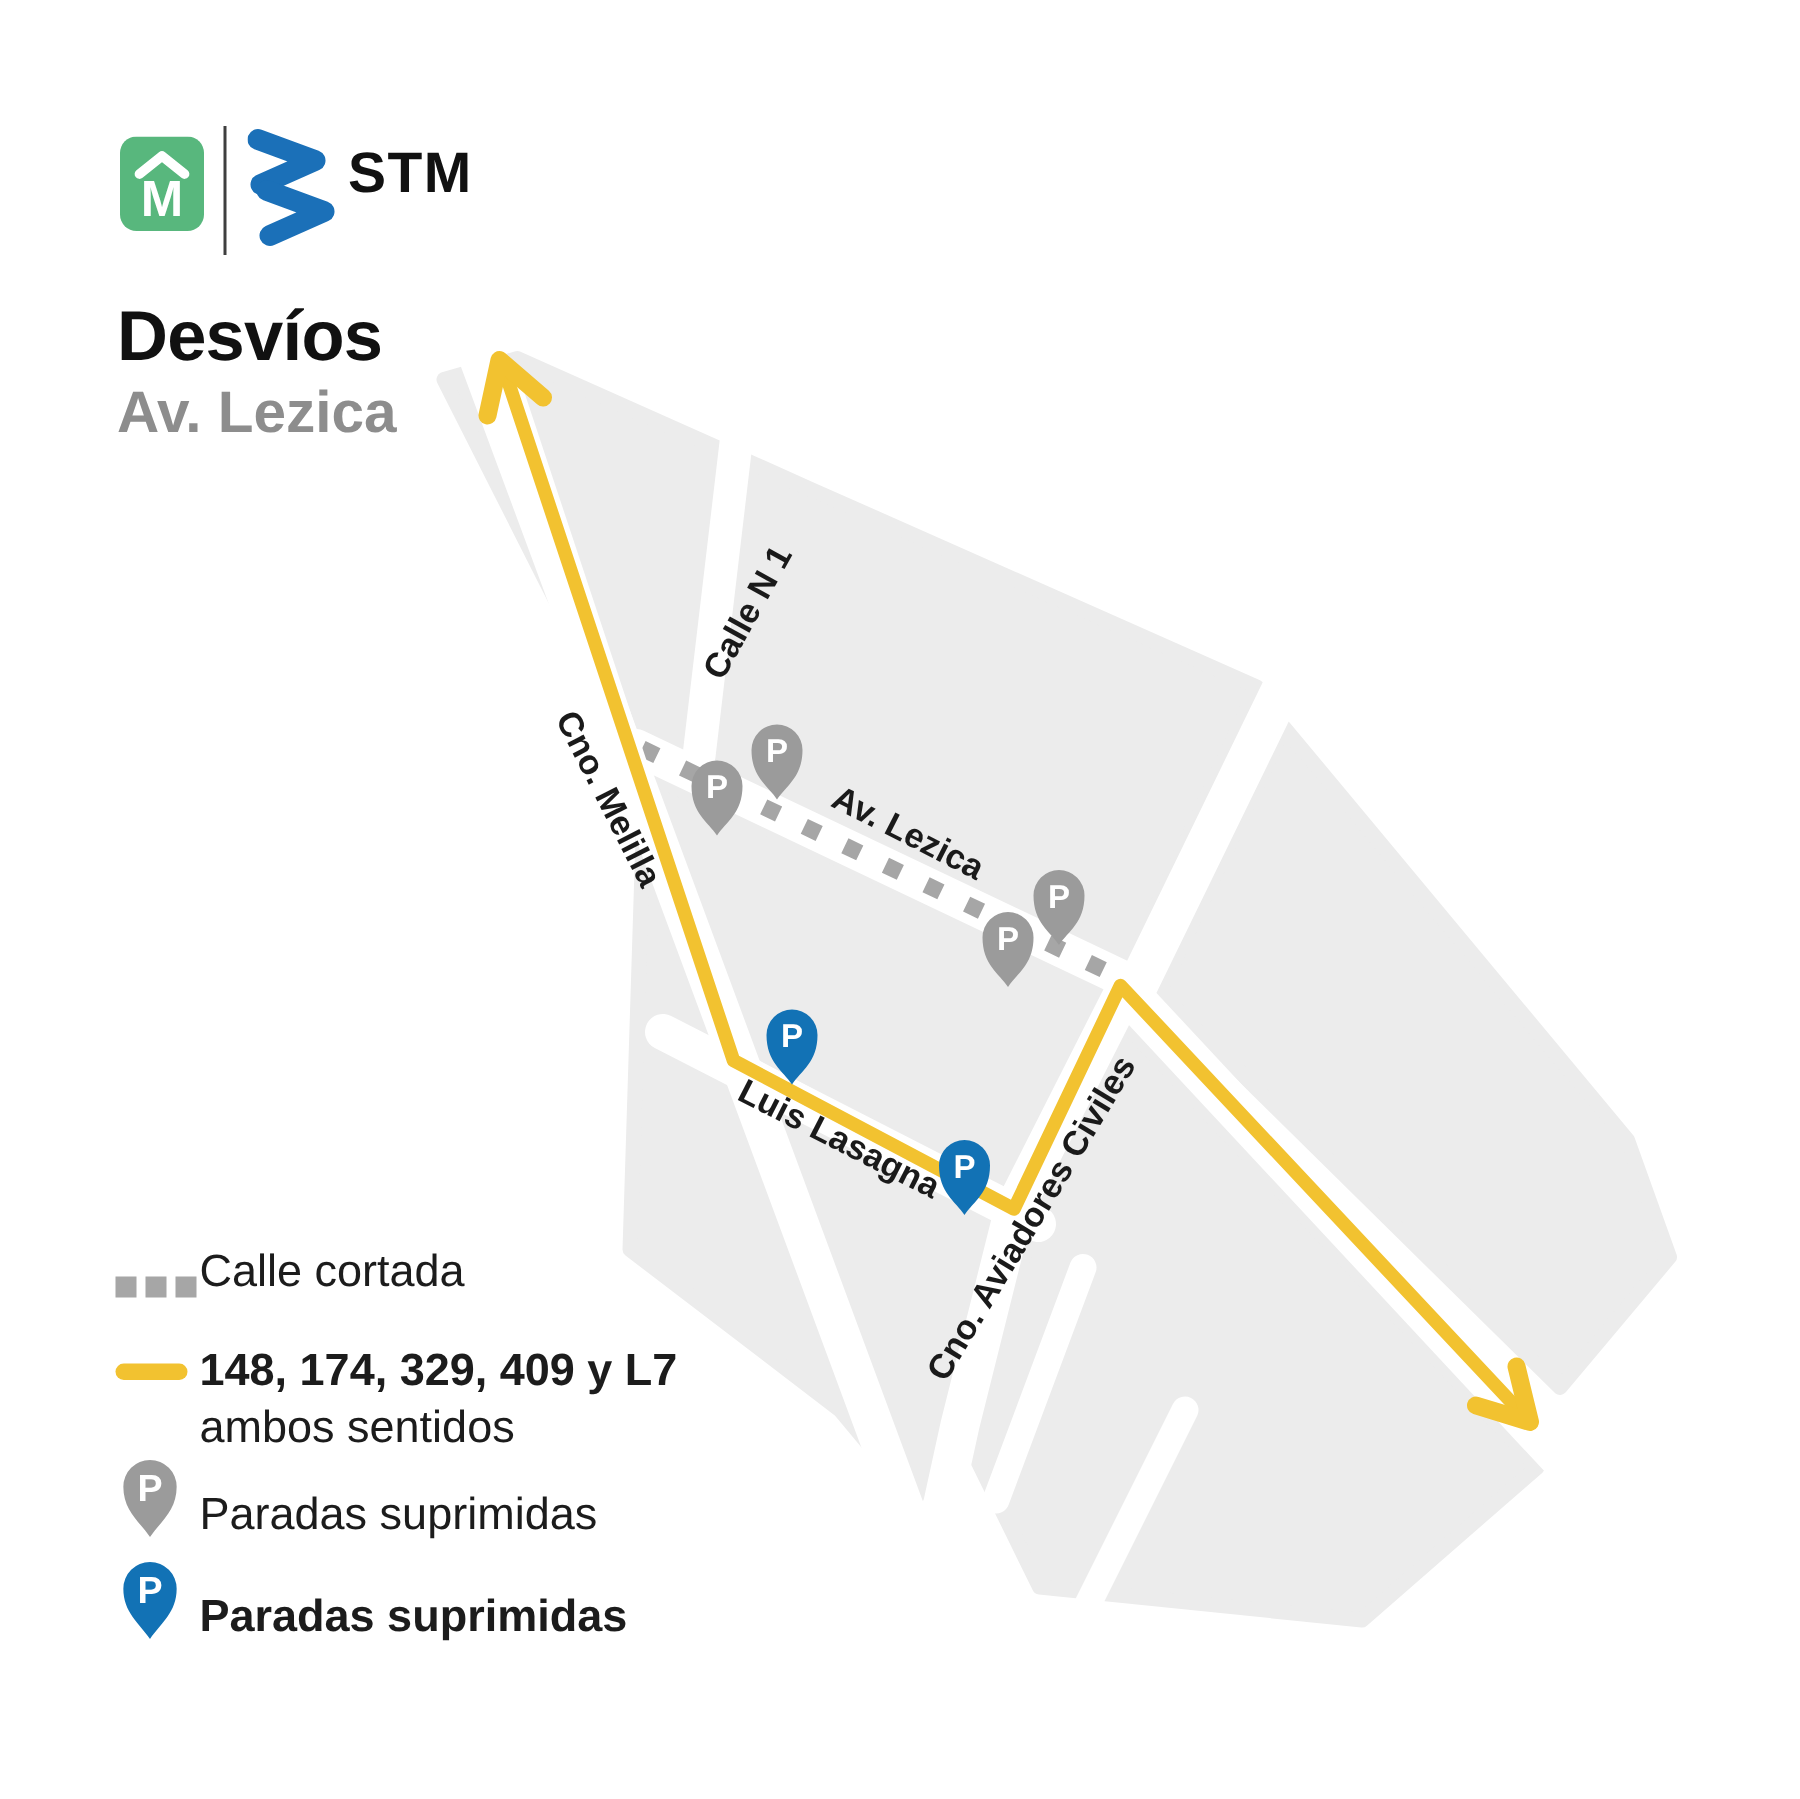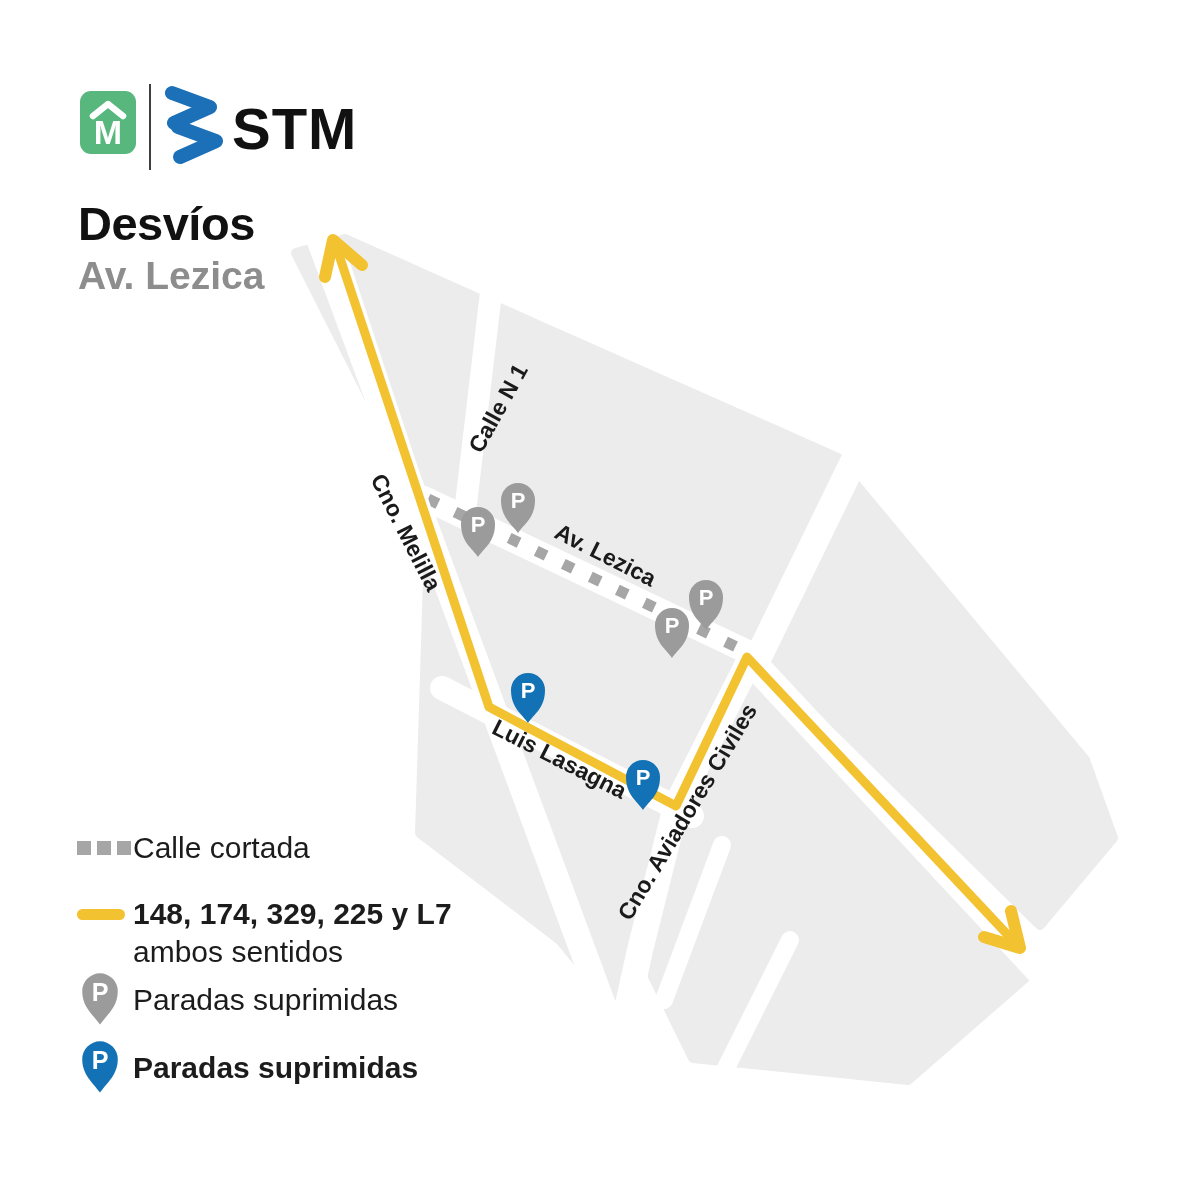--- a/index.html
+++ b/index.html
@@ -15,31 +15,31 @@
   }
   html,body{margin:0;padding:0;background:#fff;}
   .canvas{
     position:relative;width:1200px;height:1199px;background:#ffffff;
     font-family:"Liberation Sans",sans-serif;overflow:hidden;
   }
   .abs{position:absolute;}
   .map-svg{position:absolute;left:0;top:0;}
 
   
-  .brand-text{font-size:58px;font-weight:800;color:var(--text_black);letter-spacing:1px;}
+  .brand-text{font-size:38px;font-weight:800;color:var(--text_black);letter-spacing:1px;}
   .title{font-size:47px;font-weight:800;color:var(--text_black);letter-spacing:-0.5px;}
   .subtitle{font-size:39px;font-weight:800;color:var(--subtitle_gray);}
   .divider{width:2px;height:86px;background:#3f3f3f;}
 
   
   .street{font-family:"Liberation Sans",sans-serif;font-size:23px;font-weight:700;fill:#1a1a1a;text-anchor:middle;}
   .pin-letter{font-family:"Liberation Sans",sans-serif;font-size:22px;font-weight:700;fill:#ffffff;text-anchor:middle;}
 
   
-  .legend-row{position:absolute;left:77px;display:flex;align-items:center;}
+  .legend-row{position:absolute;left:77px;display:flex;align-items:flex-end;}
   .legend-icon{width:56px;flex:0 0 56px;display:flex;align-items:center;}
   .legend-label{font-size:30px;color:#1c1c1c;}
   .legend-label.bold{font-weight:700;}
   .dash-swatch{display:flex;gap:6px;}
   .dash-swatch span{width:14px;height:14px;background:var(--dash_gray);display:block;}
   .line-swatch{width:48px;height:11px;border-radius:6px;background:var(--route_yellow);}
   .pin-legend-text{font-family:"Liberation Sans",sans-serif;font-size:24px;font-weight:700;fill:#fff;text-anchor:middle;}
 </style>
 </head>
 <body>
@@ -142,21 +142,21 @@
         </div>
     </div>
     <div class="legend-label">Calle cortada</div>
   </div>
 
   <div class="legend-row" style="top:897px;align-items:flex-start;">
     <div class="legend-icon" style="margin-top:12px;">
       <div class="line-swatch"></div>
     </div>
     <div>
-      <div class="legend-label bold">148, 174, 329, 225 y L7</div>
+      <div class="legend-label bold">148, 174, 329, 409 y L7</div>
       <div class="legend-label" style="margin-top:4px;">ambos sentidos</div>
     </div>
   </div>
 
   <div class="legend-row" style="top:972px;">
     <div class="legend-icon">
       <svg width="46" height="55" viewBox="0 0 44 52">
         <path d="M22,50 C15,40 5,33 5,18 A17,17 0 1 1 39,18 C39,33 29,40 22,50 Z" fill="var(--stop_suppressed_gray)"></path>
         <text class="pin-legend-text" x="22" y="27">P</text>
       </svg>

